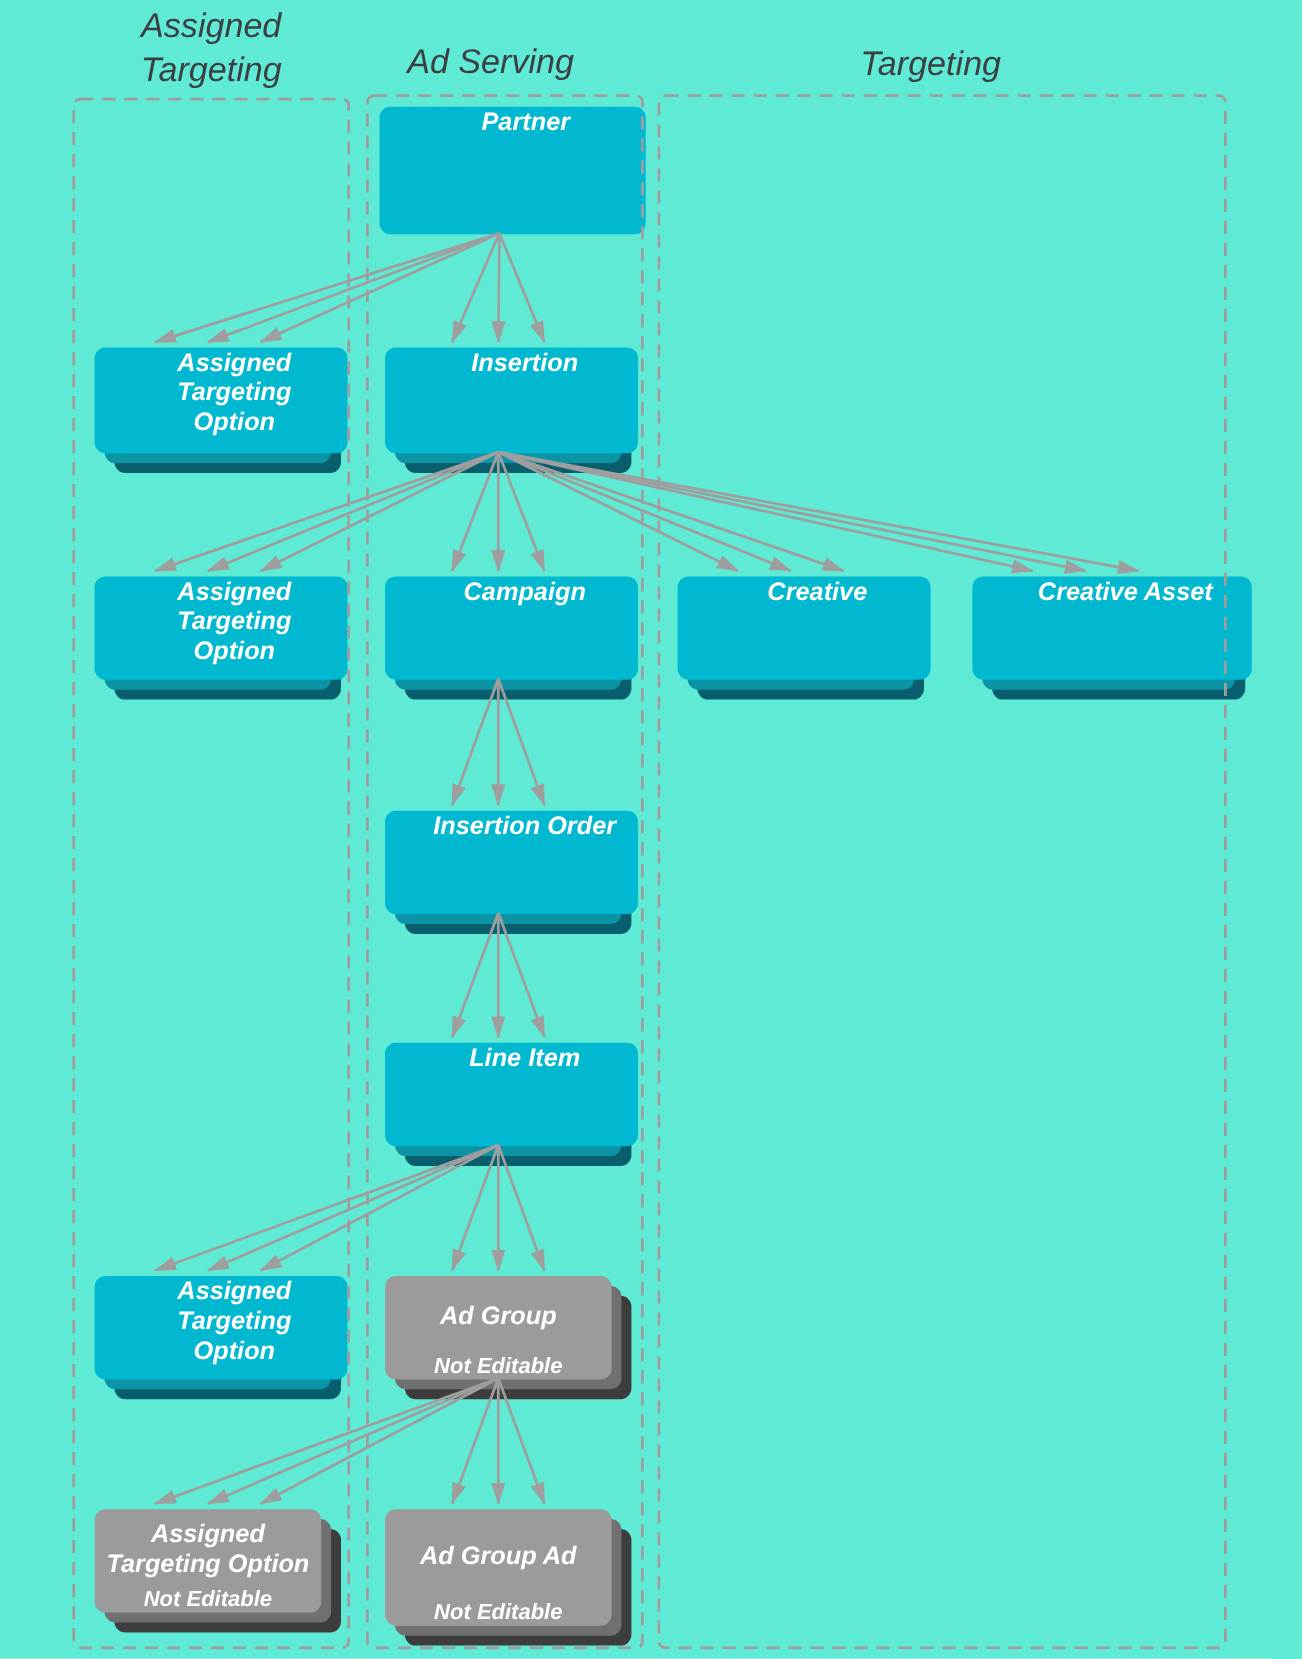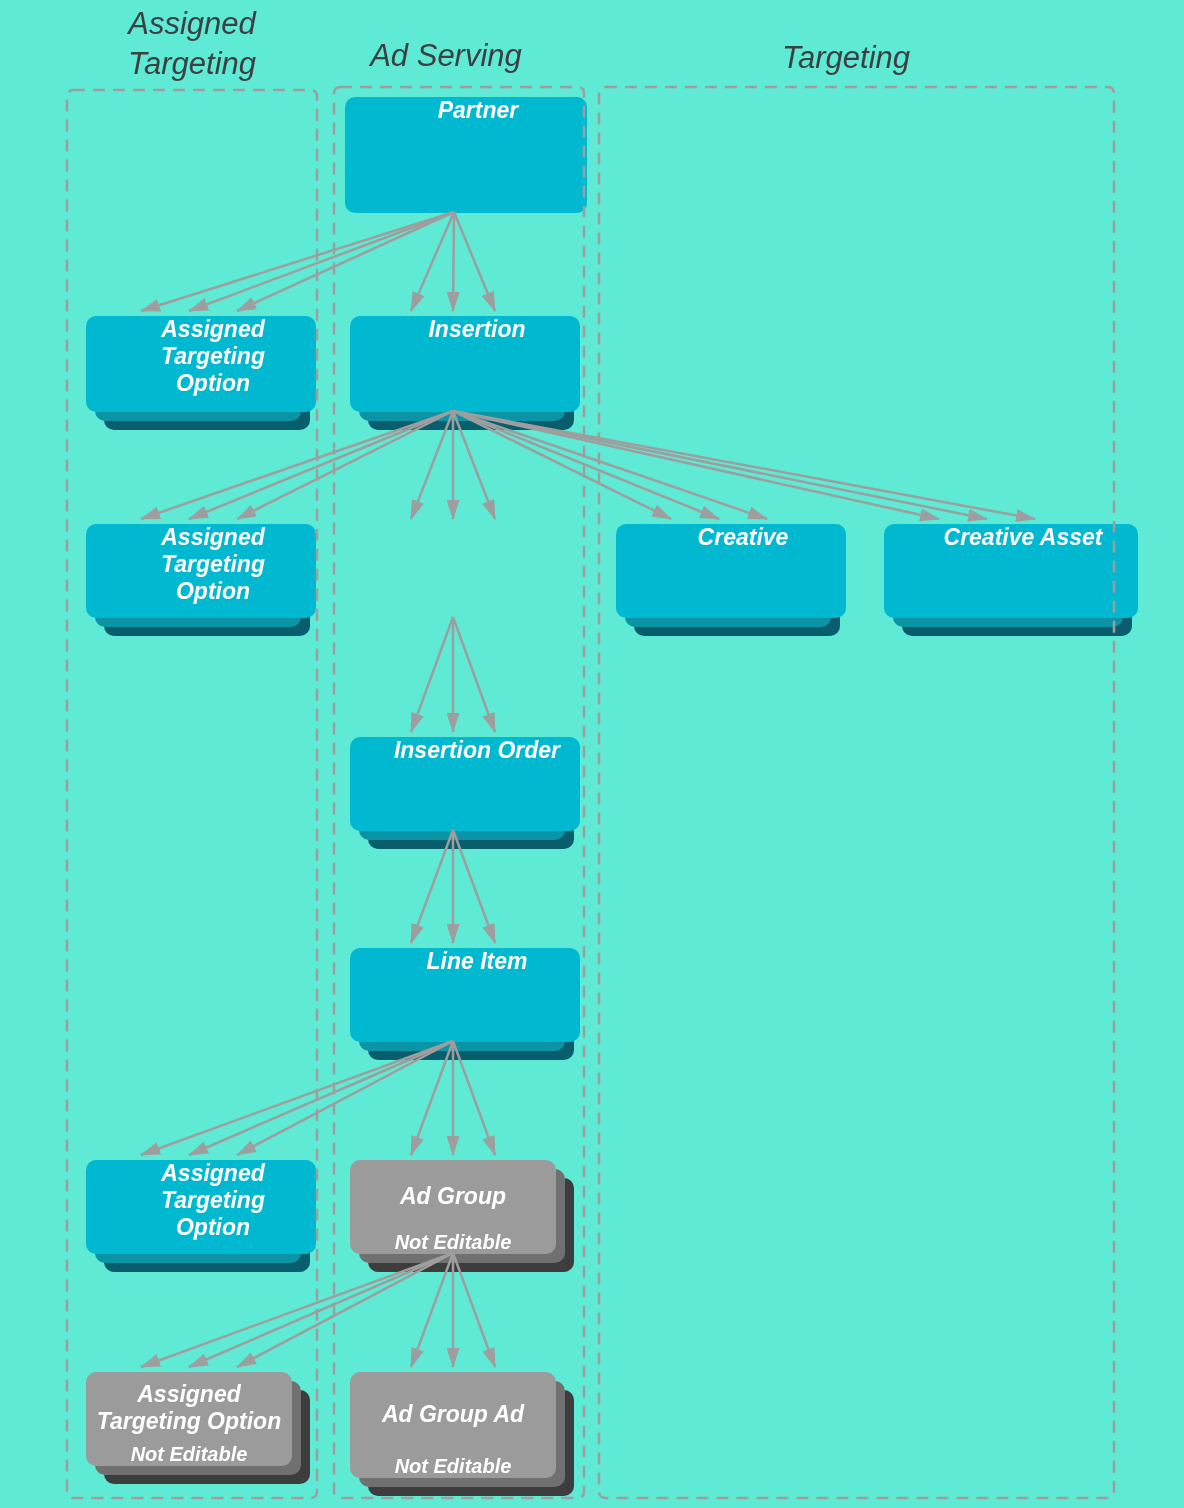--- a/index.html
+++ b/index.html
@@ -65,20 +65,27 @@
           <div class="label">Insertion</div>
         </div>
       </div>
       <div class="node primary" style="left: 86px; top: 524px; width: 206px; height: 94px;">
         <div class="layer l3"></div>
         <div class="layer l2"></div>
         <div class="layer main">
           <div class="label">Assigned
 Targeting
 Option</div>
+        </div>
+      </div>
+      <div class="node primary" style="left: 350px; top: 524px; width: 206px; height: 94px;">
+        <div class="layer l3"></div>
+        <div class="layer l2"></div>
+        <div class="layer main">
+          <div class="label">Campaign</div>
         </div>
       </div>
       <div class="node primary" style="left: 616px; top: 524px; width: 206px; height: 94px;">
         <div class="layer l3"></div>
         <div class="layer l2"></div>
         <div class="layer main">
           <div class="label">Creative</div>
         </div>
       </div>
       <div class="node primary" style="left: 884px; top: 524px; width: 230px; height: 94px;">

